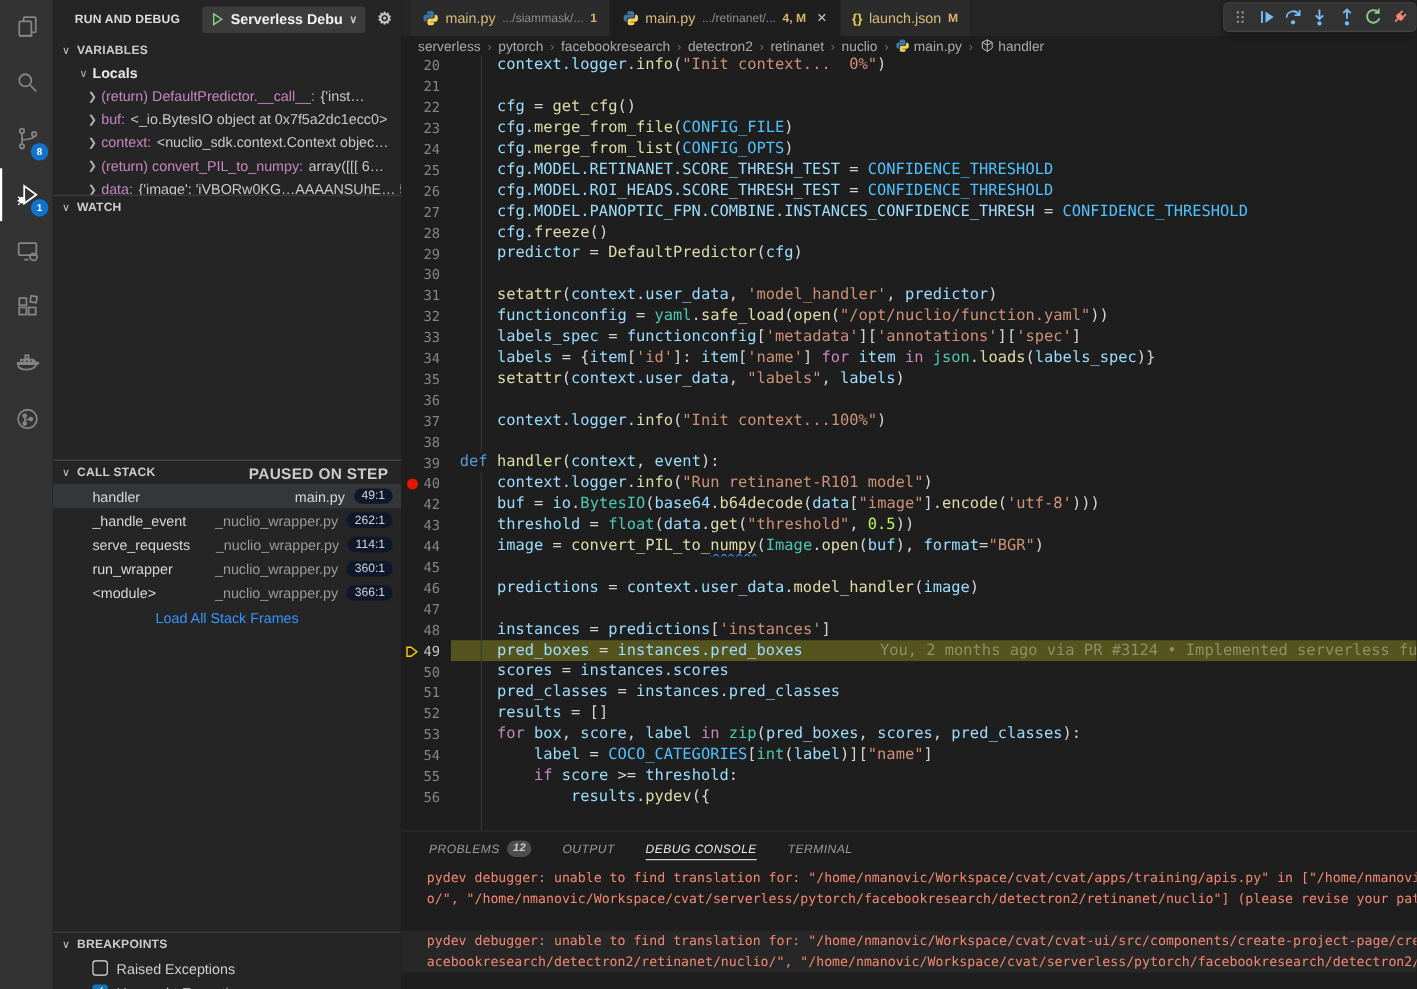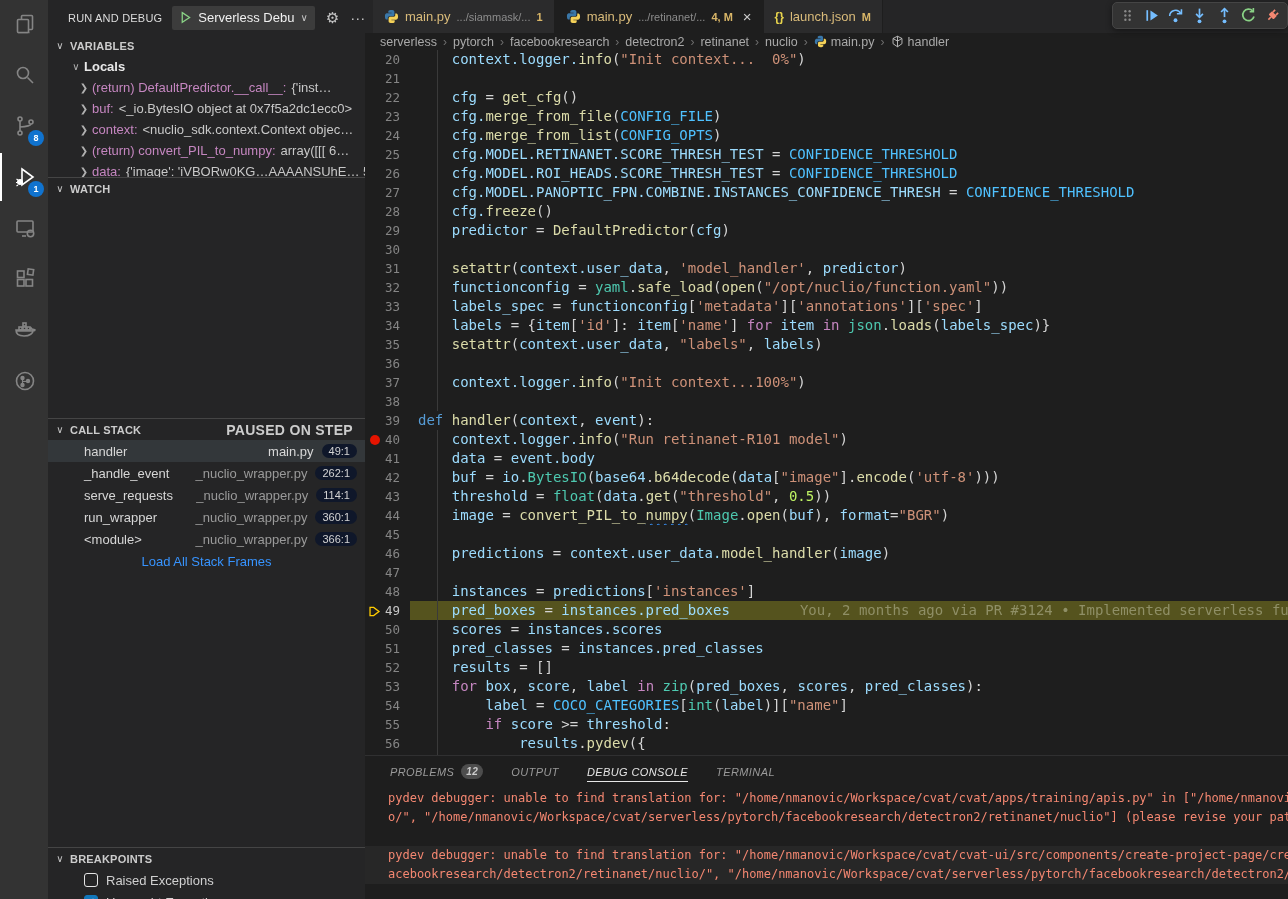--- a/index.html
+++ b/index.html
@@ -10,23 +10,23 @@
   
   .activity{position:absolute;left:0;top:0;width:48px;height:899px;background:#333333;display:flex;flex-direction:column;}
   .ai{position:relative;height:48px;margin-bottom:3px;display:flex;align-items:center;justify-content:center;color:#858585;border-left:2px solid transparent;cursor:pointer;}
   .ai svg{width:24px;height:24px;stroke:currentColor;fill:none;stroke-width:1.6;}
   .ai.active{color:#ffffff;border-left:2px solid #ffffff;}
   .abadge{position:absolute;right:4px;bottom:4px;min-width:16px;height:16px;border-radius:9px;background:#1073cf;color:#fff;
           font-size:9px;font-weight:700;display:flex;align-items:center;justify-content:center;padding:0 3px;}
 
   
   .sidebar{position:absolute;left:48px;top:0;width:317px;height:899px;background:#252526;overflow:hidden;}
-  .side-head{position:absolute;top:0;left:0;right:0;height:35px;display:flex;align-items:center;padding:0 8px 0 20px;}
+  .side-head{position:absolute;top:0;left:0;right:0;height:35px;display:flex;align-items:center;padding:0 8px 0 20px;font-weight:bold;}
   .side-title{font-size:11px;color:#dcdcdc;white-space:nowrap;letter-spacing:.2px;}
-  .cfg-dd{margin-left:10px;width:176px;height:24px;background:#3c3c3c;border-radius:2px;display:flex;align-items:center;padding:0 7px;gap:6px;cursor:pointer;}
+  .cfg-dd{margin-left:20px;width:176px;height:24px;background:#3c3c3c;border-radius:2px;display:flex;align-items:center;padding:0 7px;gap:6px;cursor:pointer;}
   .cfg-dd .lbl{flex:1;font-size:13px;color:#f0f0f0;white-space:nowrap;overflow:hidden;}
   .cfg-dd .chev{font-size:10px;color:#c5c5c5;}
   .hbtn{margin-left:11px;color:#c5c5c5;font-size:15px;cursor:pointer;line-height:1;}
 
   .section{position:absolute;left:0;right:0;overflow:hidden;}
   .sec-border{border-top:1px solid rgba(128,128,128,.35);}
   .sec-header{height:21px;display:flex;align-items:center;padding:0 12px 0 4px;gap:2px;cursor:pointer;}
   .sec-chev{width:16px;text-align:center;font-size:10px;color:#c5c5c5;}
   .sec-title{font-size:11px;font-weight:700;color:#cccccc;letter-spacing:.2px;}
   .sec-right{margin-left:auto;font-size:14px;font-weight:700;color:#cccccc;letter-spacing:.3px;}
@@ -421,21 +421,20 @@
         <div class="cl"><div class="gut"><span>31</span></div><div class="cnt"><span class="c-w">    </span><span class="c-f">setattr</span><span class="c-w">(</span><span class="c-v">context.user_data</span><span class="c-w">, </span><span class="c-s">'model_handler'</span><span class="c-w">, </span><span class="c-v">predictor</span><span class="c-w">)</span></div></div>
         <div class="cl"><div class="gut"><span>32</span></div><div class="cnt"><span class="c-v">    functionconfig</span><span class="c-w"> = </span><span class="c-t">yaml</span><span class="c-w">.</span><span class="c-f">safe_load</span><span class="c-w">(</span><span class="c-f">open</span><span class="c-w">(</span><span class="c-s">"/opt/nuclio/function.yaml"</span><span class="c-w">))</span></div></div>
         <div class="cl"><div class="gut"><span>33</span></div><div class="cnt"><span class="c-v">    labels_spec</span><span class="c-w"> = </span><span class="c-v">functionconfig</span><span class="c-w">[</span><span class="c-s">'metadata'</span><span class="c-w">][</span><span class="c-s">'annotations'</span><span class="c-w">][</span><span class="c-s">'spec'</span><span class="c-w">]</span></div></div>
         <div class="cl"><div class="gut"><span>34</span></div><div class="cnt"><span class="c-v">    labels</span><span class="c-w"> = {</span><span class="c-v">item</span><span class="c-w">[</span><span class="c-s">'id'</span><span class="c-w">]: </span><span class="c-v">item</span><span class="c-w">[</span><span class="c-s">'name'</span><span class="c-w">] </span><span class="c-k">for</span><span class="c-w"> </span><span class="c-v">item</span><span class="c-w"> </span><span class="c-k">in</span><span class="c-w"> </span><span class="c-t">json</span><span class="c-w">.</span><span class="c-f">loads</span><span class="c-w">(</span><span class="c-v">labels_spec</span><span class="c-w">)}</span></div></div>
         <div class="cl"><div class="gut"><span>35</span></div><div class="cnt"><span class="c-w">    </span><span class="c-f">setattr</span><span class="c-w">(</span><span class="c-v">context.user_data</span><span class="c-w">, </span><span class="c-s">"labels"</span><span class="c-w">, </span><span class="c-v">labels</span><span class="c-w">)</span></div></div>
         <div class="cl"><div class="gut"><span>36</span></div><div class="cnt"></div></div>
         <div class="cl"><div class="gut"><span>37</span></div><div class="cnt"><span class="c-v">    context.logger.</span><span class="c-f">info</span><span class="c-w">(</span><span class="c-s">"Init context...100%"</span><span class="c-w">)</span></div></div>
         <div class="cl"><div class="gut"><span>38</span></div><div class="cnt"></div></div>
         <div class="cl"><div class="gut"><span>39</span></div><div class="cnt"><span class="c-d">def </span><span class="c-f">handler</span><span class="c-w">(</span><span class="c-v">context</span><span class="c-w">, </span><span class="c-v">event</span><span class="c-w">):</span></div></div>
         <div class="cl"><div class="gut"><span class="bpdot"></span><span>40</span></div><div class="cnt"><span class="c-v">    context.logger.</span><span class="c-f">info</span><span class="c-w">(</span><span class="c-s">"Run retinanet-R101 model"</span><span class="c-w">)</span></div></div>
-        <div class="cl"><div class="gut"><span>41</span></div><div class="cnt"><span class="c-v">    data</span><span class="c-w"> = </span><span class="c-v">event.body</span></div></div>
         <div class="cl"><div class="gut"><span>42</span></div><div class="cnt"><span class="c-v">    buf</span><span class="c-w"> = </span><span class="c-v">io</span><span class="c-w">.</span><span class="c-t">BytesIO</span><span class="c-w">(</span><span class="c-v">base64</span><span class="c-w">.</span><span class="c-f">b64decode</span><span class="c-w">(</span><span class="c-v">data</span><span class="c-w">[</span><span class="c-s">"image"</span><span class="c-w">].</span><span class="c-f">encode</span><span class="c-w">(</span><span class="c-s">'utf-8'</span><span class="c-w">)))</span></div></div>
         <div class="cl"><div class="gut"><span>43</span></div><div class="cnt"><span class="c-v">    threshold</span><span class="c-w"> = </span><span class="c-t">float</span><span class="c-w">(</span><span class="c-v">data</span><span class="c-w">.</span><span class="c-f">get</span><span class="c-w">(</span><span class="c-s">"threshold"</span><span class="c-w">, </span><span class="c-n">0.5</span><span class="c-w">))</span></div></div>
         <div class="cl"><div class="gut"><span>44</span></div><div class="cnt"><span class="c-v">    image</span><span class="c-w"> = </span><span class="c-f">convert_PIL_to_</span><span class="c-fq">numpy</span><span class="c-w">(</span><span class="c-t">Image</span><span class="c-w">.</span><span class="c-f">open</span><span class="c-w">(</span><span class="c-v">buf</span><span class="c-w">), </span><span class="c-v">format</span><span class="c-w">=</span><span class="c-s">"BGR"</span><span class="c-w">)</span></div></div>
         <div class="cl"><div class="gut"><span>45</span></div><div class="cnt"></div></div>
         <div class="cl"><div class="gut"><span>46</span></div><div class="cnt"><span class="c-v">    predictions</span><span class="c-w"> = </span><span class="c-v">context.user_data.</span><span class="c-f">model_handler</span><span class="c-w">(</span><span class="c-v">image</span><span class="c-w">)</span></div></div>
         <div class="cl"><div class="gut"><span>47</span></div><div class="cnt"></div></div>
         <div class="cl"><div class="gut"><span>48</span></div><div class="cnt"><span class="c-v">    instances</span><span class="c-w"> = </span><span class="c-v">predictions</span><span class="c-w">[</span><span class="c-s">'instances'</span><span class="c-w">]</span></div></div>
         <div class="cl current"><div class="gut"><span class="frame-arrow"><svg width="13" height="13" viewBox="0 0 16 16">
                 <path d="M2.5 3v10h4.5L13.5 8 7 3z" fill="none" stroke="#ffcc00" stroke-width="1.6"></path>
               </svg></span><span>49</span></div><div class="cnt"><span class="c-v">    pred_boxes</span><span class="c-w"> = </span><span class="c-v">instances.pred_boxes</span><span class="blame">You, 2 months ago via PR #3124 • Implemented serverless fu</span></div></div>

